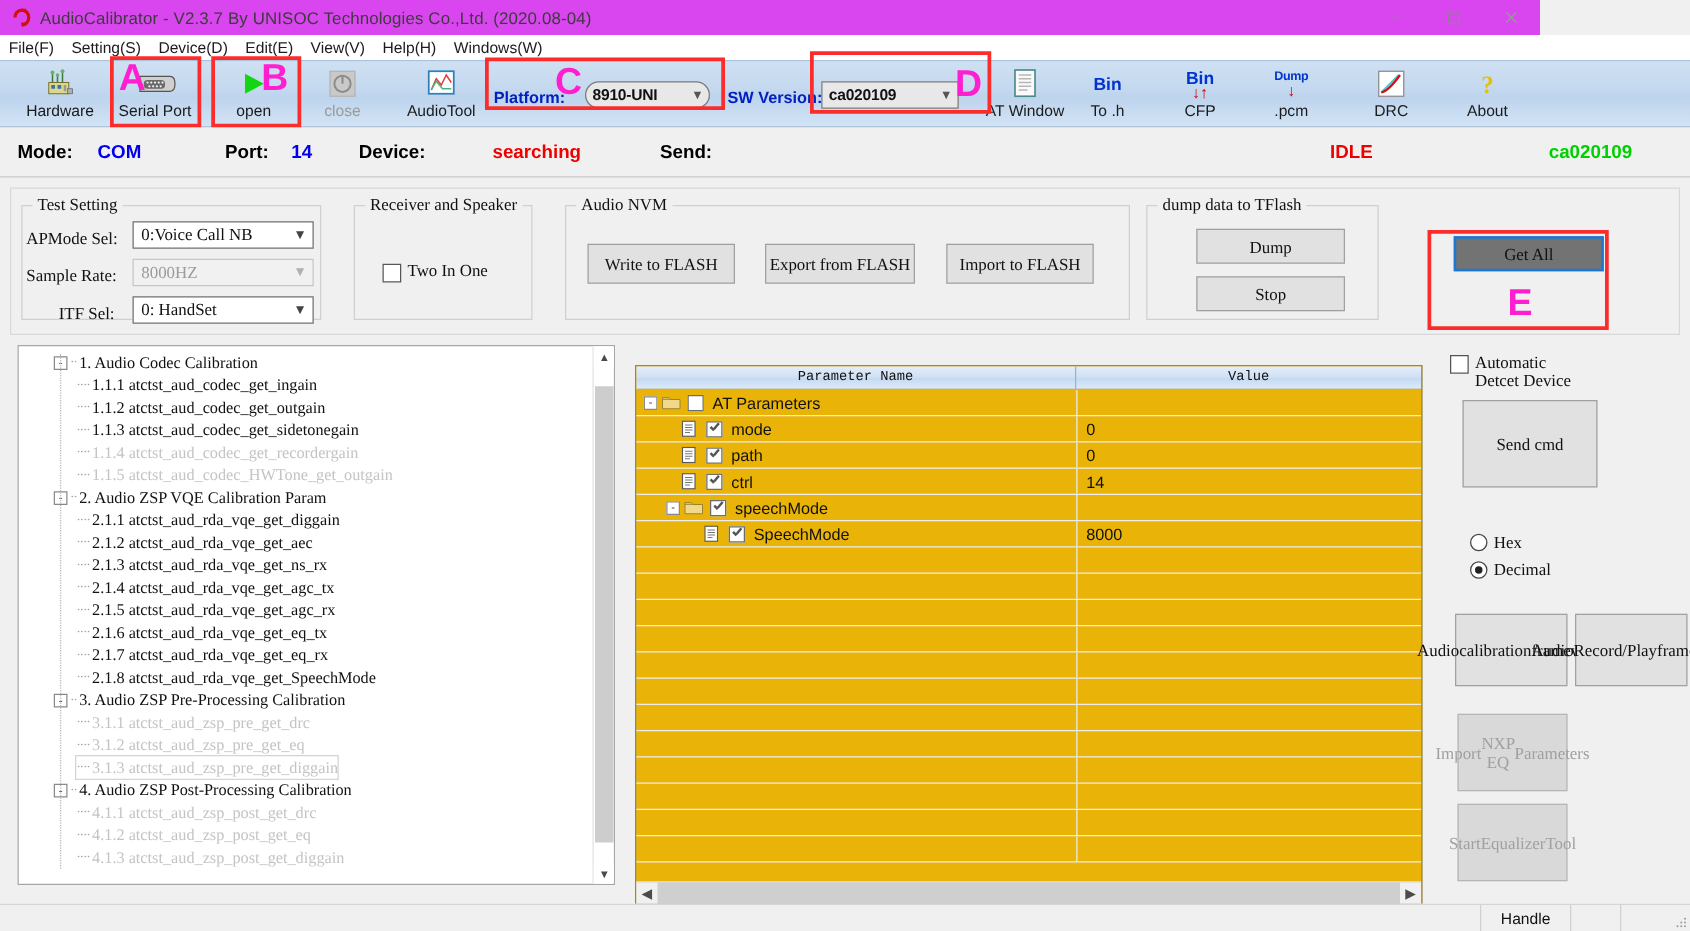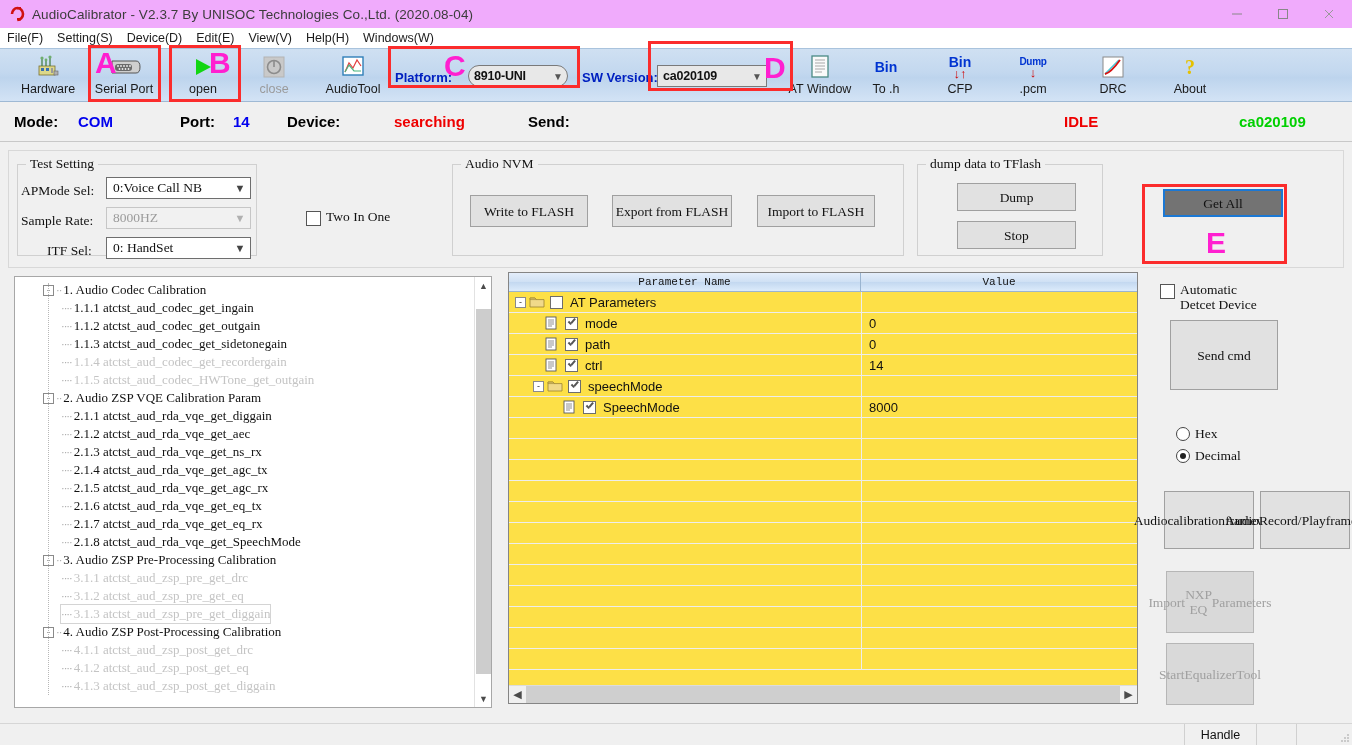--- a/index.html
+++ b/index.html
@@ -10,22 +10,22 @@
     font-family: "Liberation Sans", sans-serif;
   }
   #app {
     position: relative;
     width: 1352px; height: 745px;
     background: #f0f0f0;
   }
 
   
   .titlebar {
-    position: absolute; left: 0; top: 0; width: 1352px; height: 28px;
-    background: #f0abfc;
+    position: absolute; left: 0; top: 0; width: 1232px; height: 28px;
+    background: #d946ef;
     display: flex; align-items: center;
   }
   .title-icon {
     width: 20px; height: 20px; margin-left: 7px; margin-right: 5px;
     position: relative; flex: 0 0 auto;
   }
   .title-icon svg { display:block; }
   .title-text {
     font-family: "Liberation Sans", sans-serif;
     font-size: 13.5px; color: #3c3c3c; letter-spacing: 0.1px;
@@ -222,22 +222,22 @@
   .texp {
     width: 9px; height: 9px; border: 1px solid #8a8a8a; background: #fff;
     display: flex; align-items: center; justify-content: center;
     font-size: 9px; line-height: 7px; color: #333; margin-right: 2px;
     flex: 0 0 auto;
   }
   .tdash { color: #a3a3a3; font-size: 11px; letter-spacing:-1px; margin-right:2px;}
 
   
   .gridpanel {
-    position: absolute; left: 508px; top: 272px; width: 630px; height: 432px;
-    background: #fde047; border: 1px solid #858585; box-sizing: border-box;
+    position: absolute; left: 508px; top: 292px; width: 630px; height: 432px;
+    background: #eab308; border: 1px solid #858585; box-sizing: border-box;
     overflow: hidden;
   }
   .grid-head {
     position: absolute; left: 0; top: 0; width: 628px; height: 19px;
     background: linear-gradient(to bottom,#e4eefb 0%, #cfe0f4 50%, #c3d8f0 51%, #dcebfb 100%);
     border-bottom: 1px solid #9ab4d0;
     box-sizing: border-box;
     display: flex;
   }
   .gh-cell {
@@ -541,20 +541,23 @@
       <div class="sv">8000HZ</div>
       <div class="sarrow">▼</div>
     </div>
 
     <div class="form-label" style="left:38px;top:92px;">ITF Sel:</div>
     <div class="sel" style="left:97px;top:86px;width:145px;height:22px;">
       <div class="sv">0: HandSet</div>
       <div class="sarrow">▼</div>
     </div>
 
+    <div class="group" style="left:274px;top:13px;width:143px;height:92px;">
+      <div class="group-title">Receiver and Speaker</div>
+    </div>
     <div class="chk" style="left:297px;top:58px;">
       <div class="box"></div>
       <span>Two In One</span>
     </div>
 
     <div class="group" style="left:443px;top:13px;width:452px;height:92px;">
       <div class="group-title">Audio NVM</div>
     </div>
     <div class="btn" style="left:461px;top:44px;width:118px;height:32px;">Write to FLASH</div>
     <div class="btn" style="left:603px;top:44px;width:120px;height:32px;">Export from FLASH</div>

